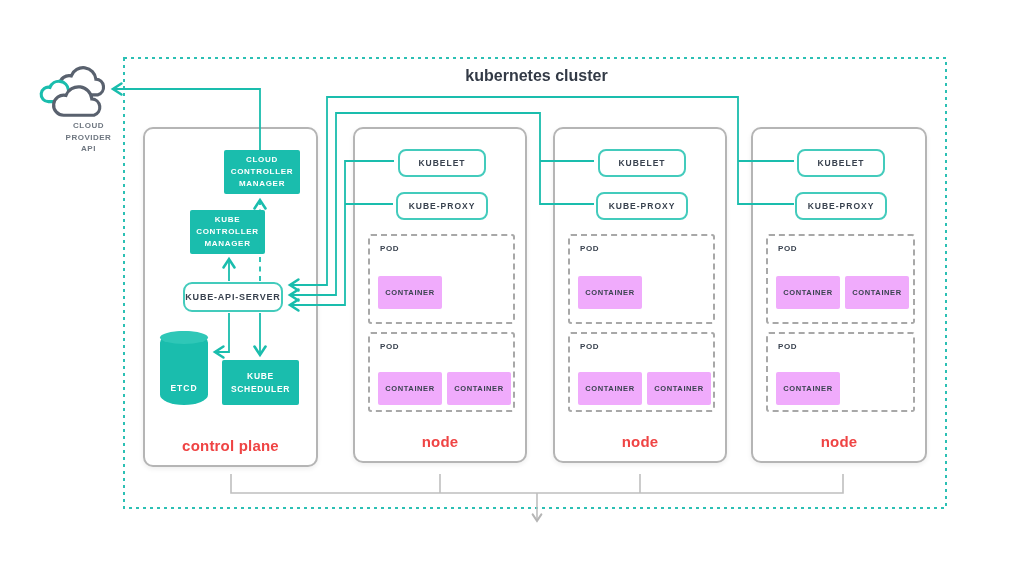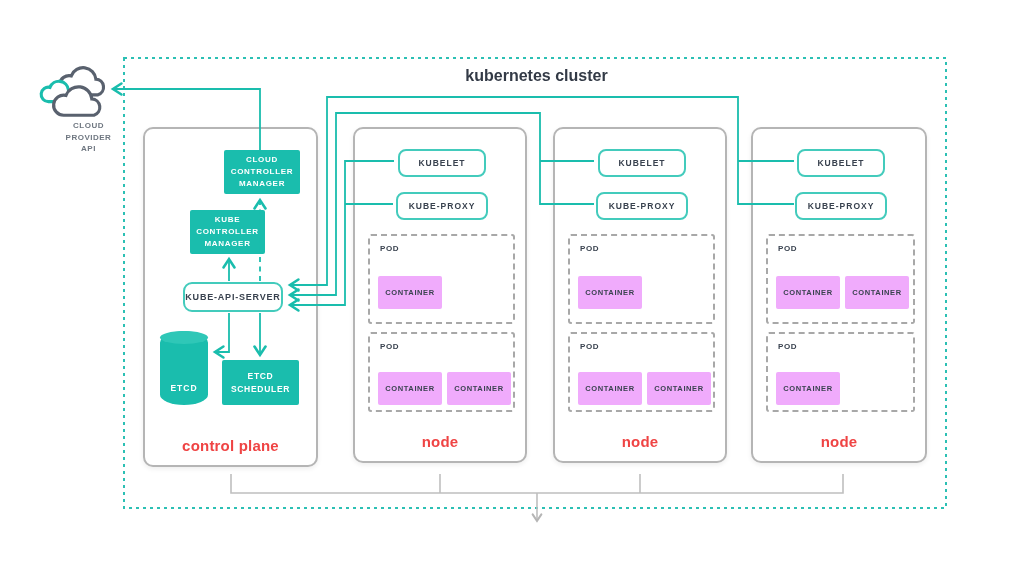--- a/index.html
+++ b/index.html
@@ -91,21 +91,21 @@
   <div class="big-box" style="left:143px; top:127px; width:175px; height:340px;">
     <div class="big-label" style="top:308px;">control plane</div>
   </div>
   <div class="teal-box" style="left:224px; top:150px; width:76px; height:44px;">CLOUD CONTROLLER MANAGER</div>
   <div class="teal-box" style="left:170px; top:210px; width:75px; height:44px;margin-left:20px;">KUBE CONTROLLER MANAGER</div>
   <div class="teal-outline api-box" style="left:183px; top:282px; width:100px; height:30px;">KUBE-API-SERVER</div>
   <div class="cylinder" style="left:160px; top:331px; width:48px; height:74px;">
     <div class="cyl-top"></div>
     <div class="cyl-label">ETCD</div>
   </div>
-  <div class="teal-box" style="left:222px; top:360px; width:77px; height:45px; font-size:8.5px;">ETCD SCHEDULER</div>
+  <div class="teal-box" style="left:222px; top:360px; width:77px; height:45px; font-size:8.5px;">KUBE SCHEDULER</div>
 
   <div id="nodes-root">
       <div class="big-box" style="left: 353px; top: 127px; width: 174px; height: 336px;">
         <div class="teal-outline" style="left: 43px; top: 20px; width: 88px; height: 28px;">KUBELET</div>
         <div class="teal-outline" style="left: 41px; top: 63px; width: 92px; height: 28px;">KUBE-PROXY</div>
         <div class="pod" style="left: 13px; top: 105px; width: 147px; height: 90px;">
           <div class="pod-label">POD</div>
           <div class="container-box" style="left: 8px; top: 40px; width: 64px; height: 33px;">CONTAINER</div>
         </div>
         <div class="pod" style="left: 13px; top: 203px; width: 147px; height: 80px;">

